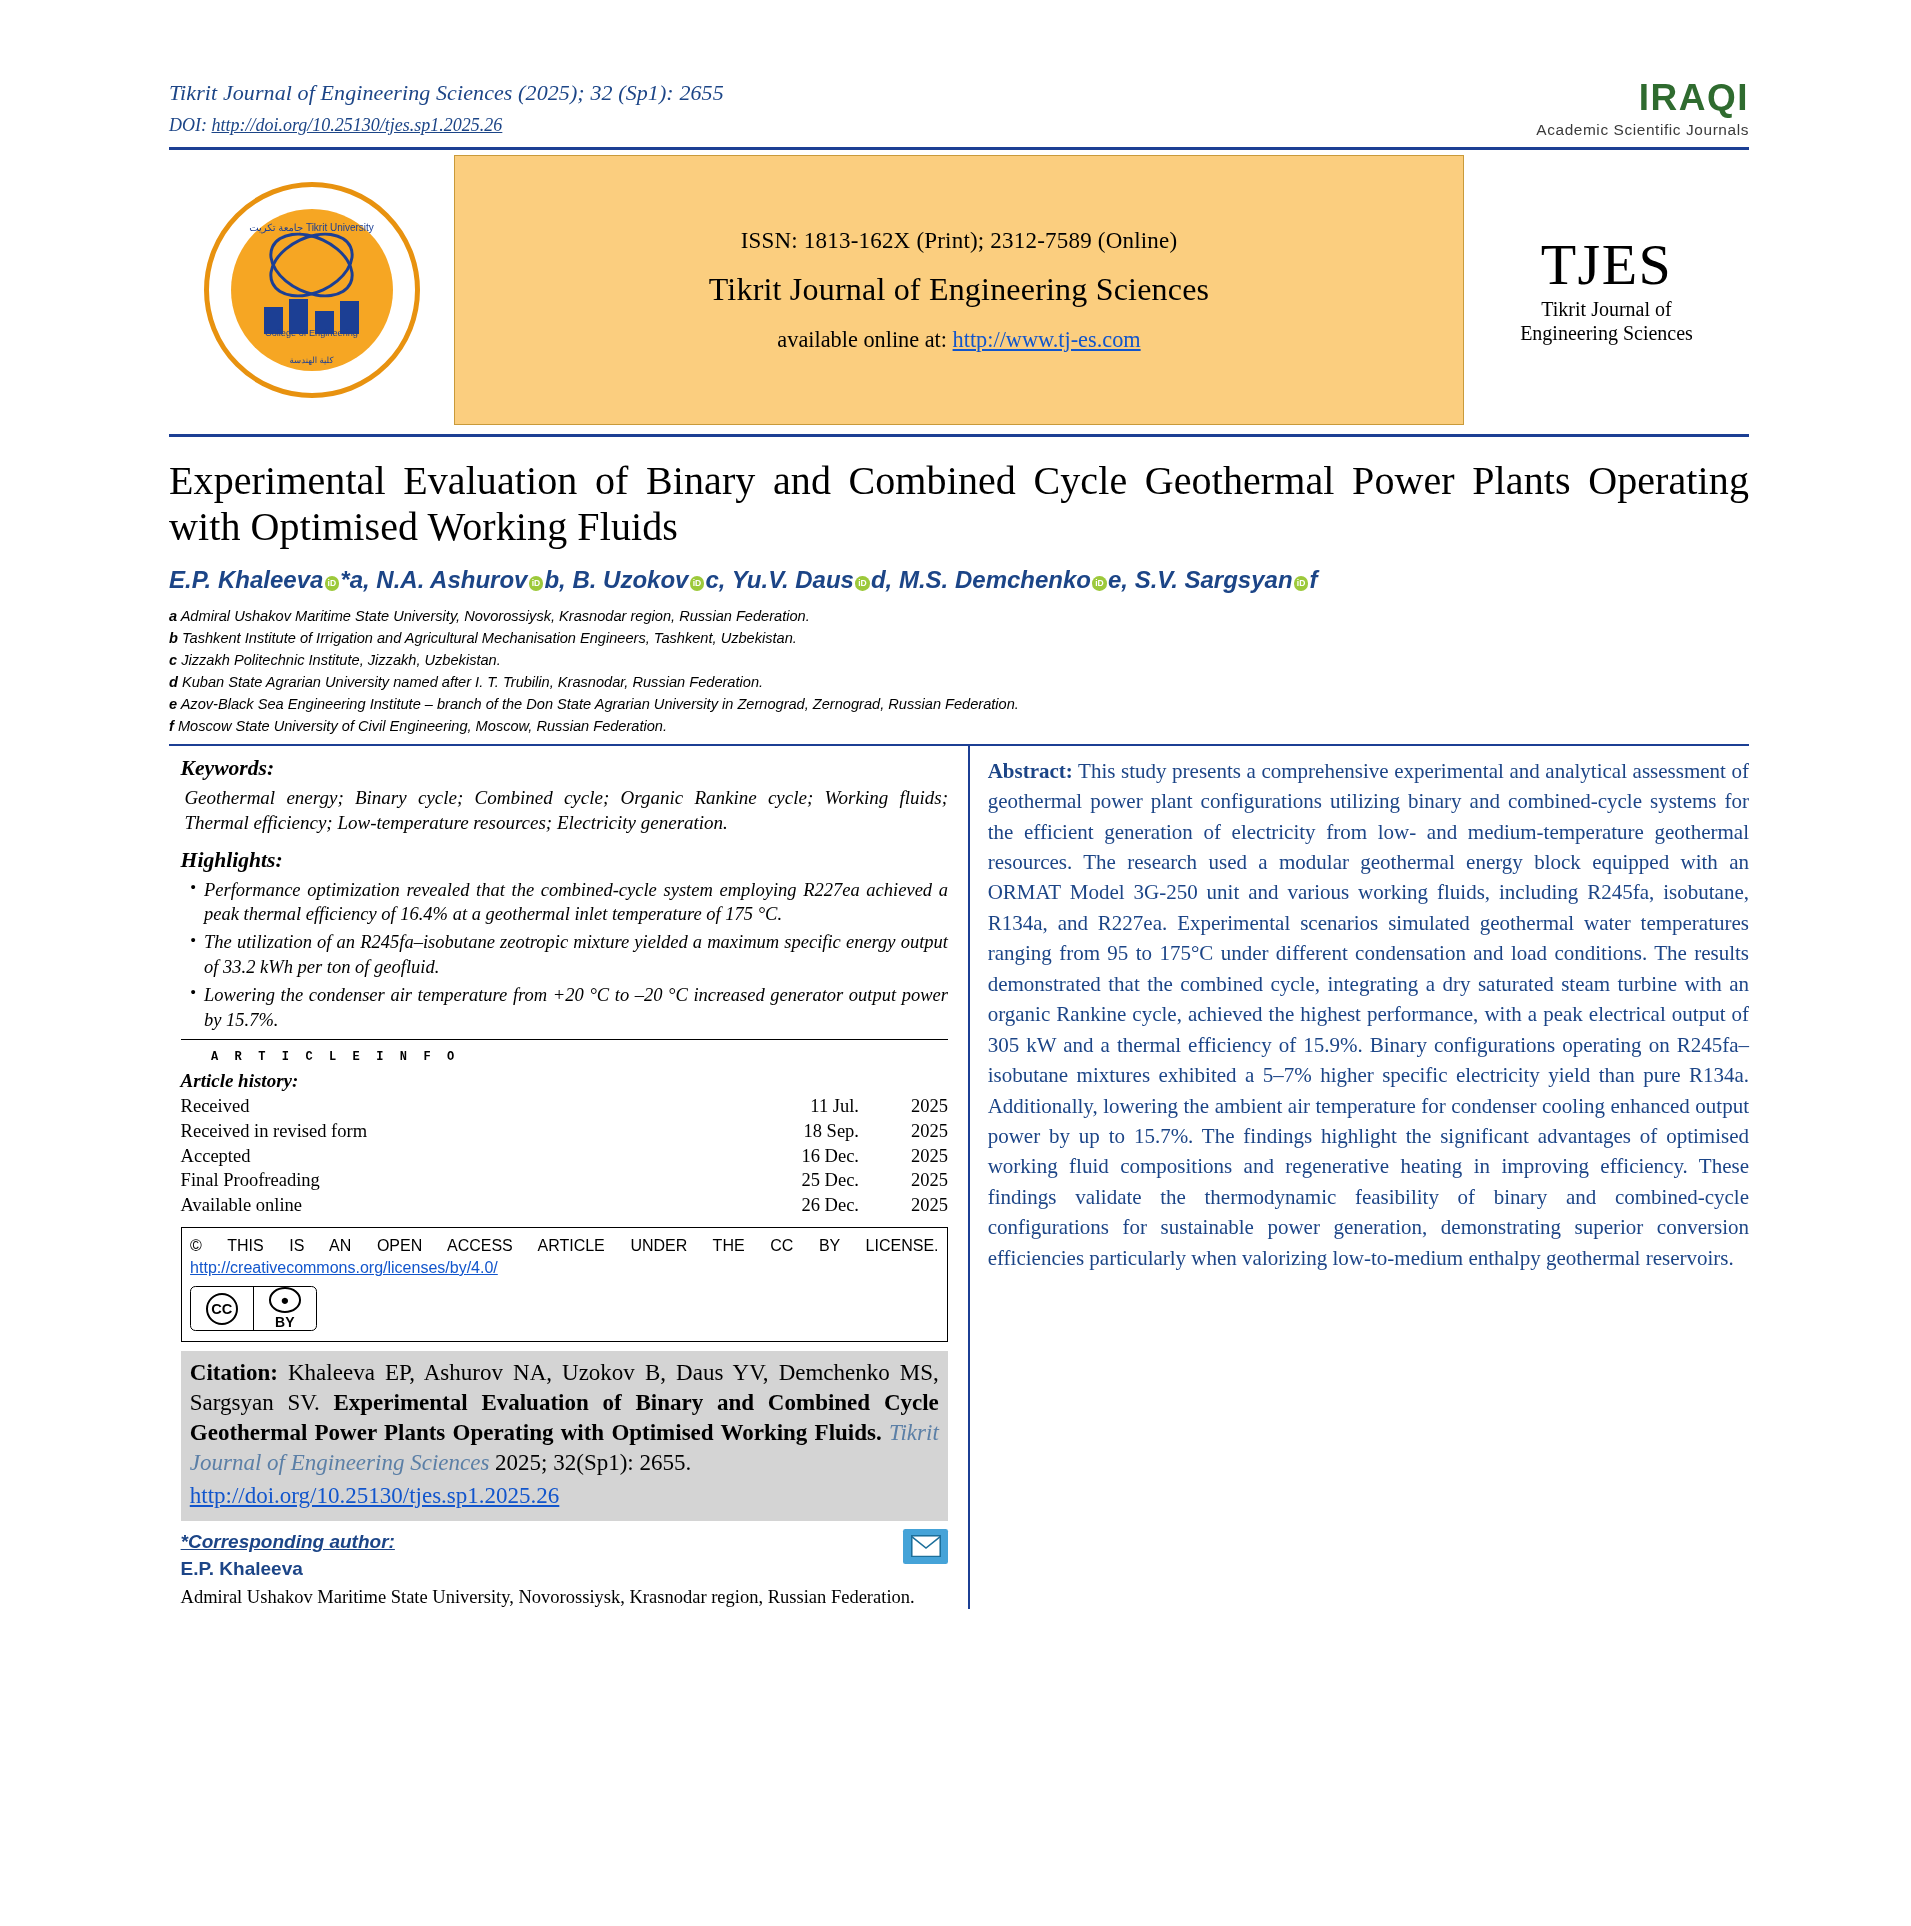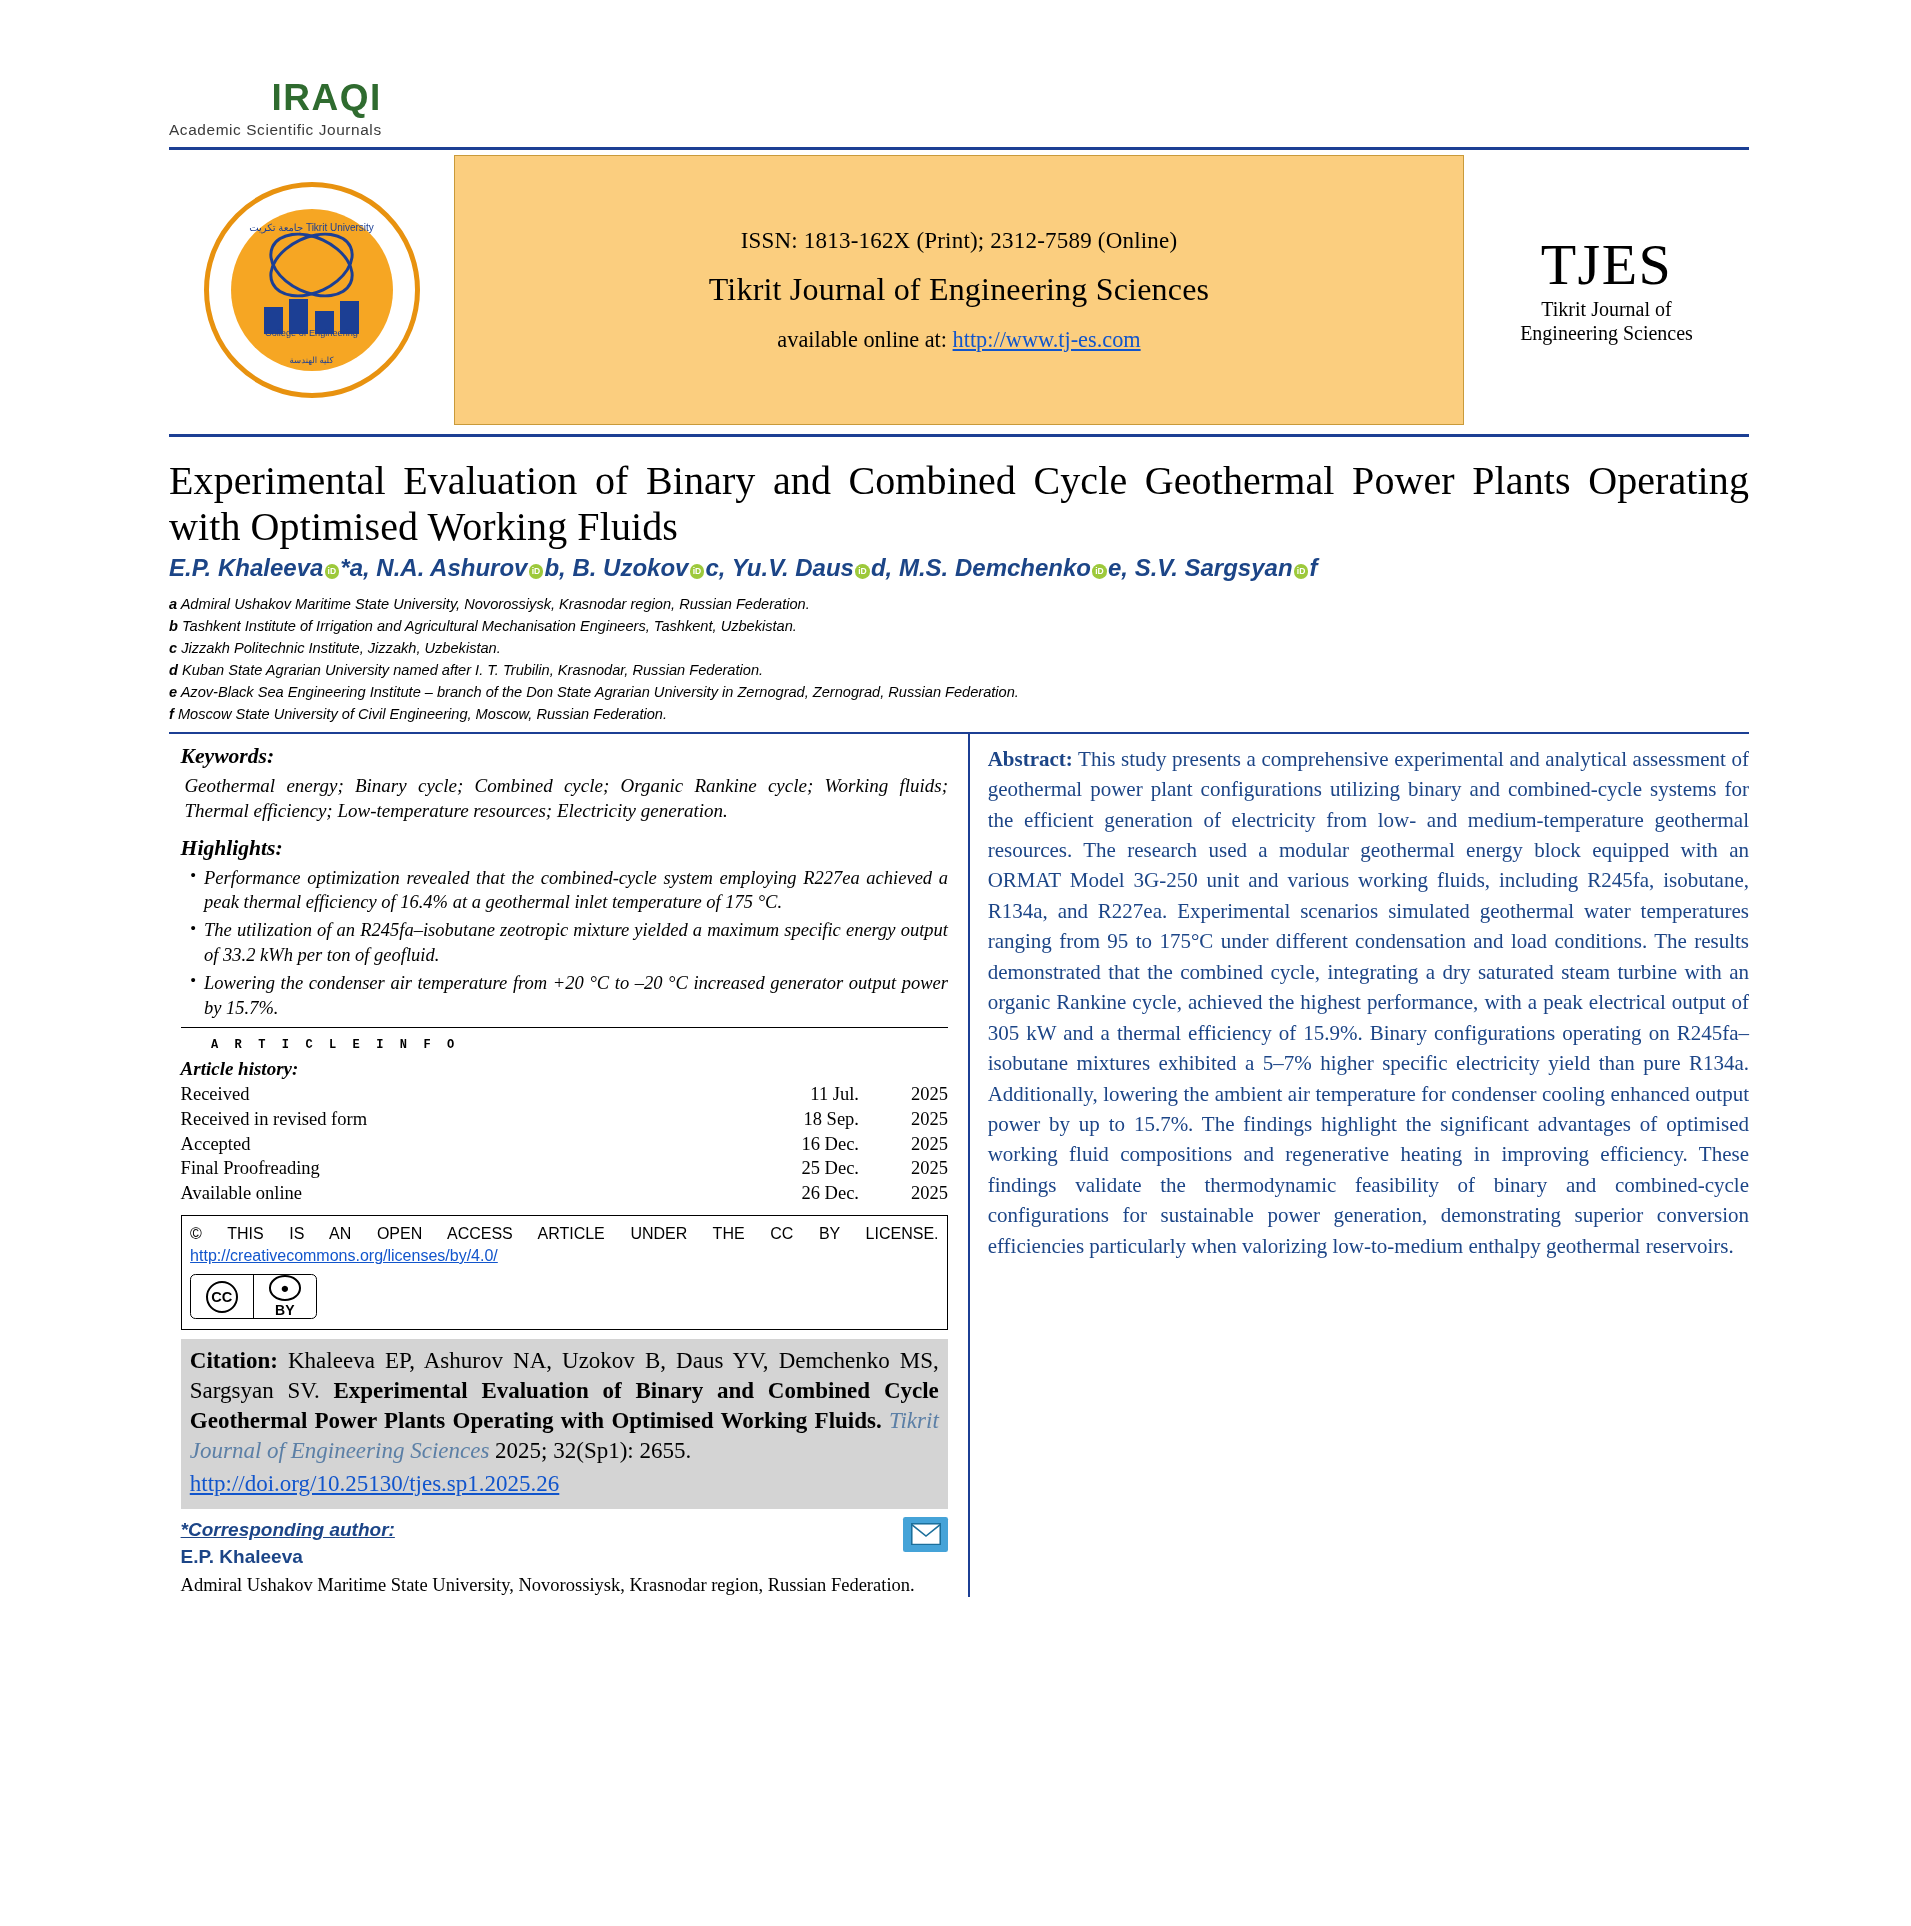--- a/index.html
+++ b/index.html
@@ -184,21 +184,21 @@
 
   
   .paper-title {
     font-size: 40px;
     line-height: 1.16;
     text-align: justify;
     margin-top: 21px;
     letter-spacing: 0.1px;
   }
   .authors {
-    margin-top: 1px;
+    margin-top: 13px;
     font-family: "Liberation Sans", sans-serif;
     font-style: italic;
     font-weight: bold;
     font-size: 24px;
     color: #1c4587;
     line-height: 1.42;
   }
   .orcid {
     display: inline-block;
     width: 14.6px; height: 14.6px;
@@ -407,20 +407,24 @@
     padding-top: 10px;
   }
   .abs b { font-weight: bold; }
 </style>
 </head>
 <body>
 
 <div class="page">
 
   <div class="top-head">
+    <div class="top-head-left">
+      <div class="journal-line">Tikrit Journal of Engineering Sciences (2025); 32 (Sp1): 2655</div>
+      <div class="doi-line"><span>DOI: </span><span class="lnk">http://doi.org/10.25130/tjes.sp1.2025.26</span></div>
+    </div>
     <div class="iraqi-logo">
       <div class="iraqi-word">IRAQI</div>
       <div class="iraqi-sub">Academic Scientific Journals</div>
     </div>
   </div>
 
   <div class="rule-blue"></div>
 
   <div class="masthead">
     <div class="mast-left">

